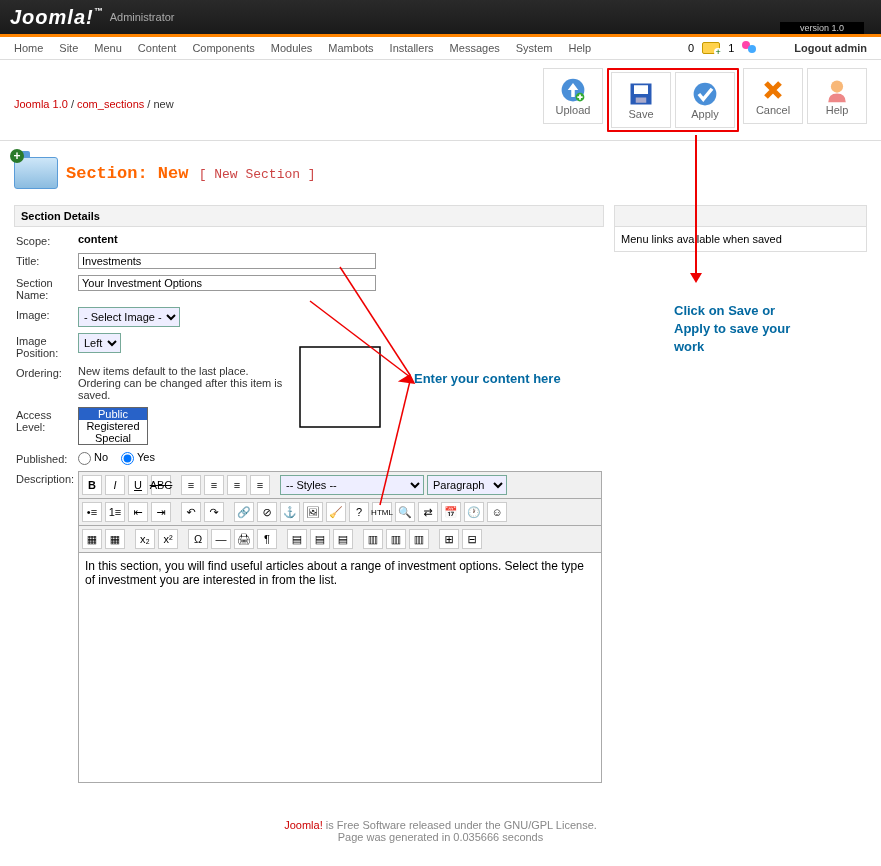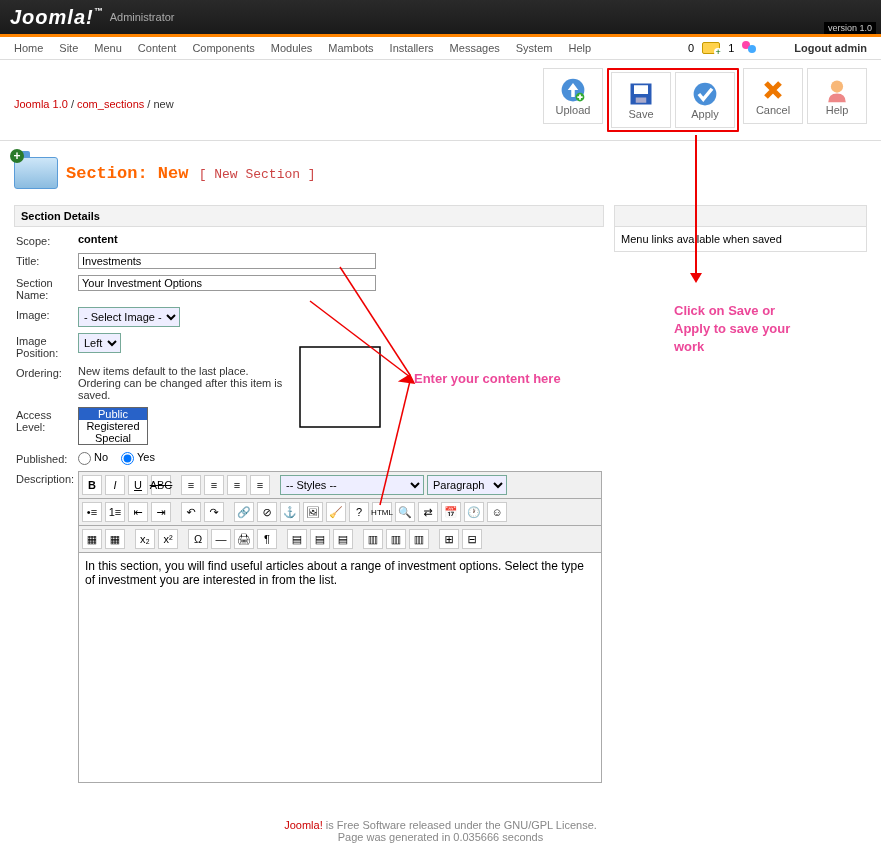--- a/index.html
+++ b/index.html
@@ -1,20 +1,20 @@
 <!DOCTYPE html>
 <html><head>
 <meta charset="utf-8">
 <style>
 * { box-sizing: border-box; margin: 0; padding: 0; }
 body { font-family: Arial, Helvetica, sans-serif; font-size: 11px; background: #fff; width: 881px; }
 .header-bar { background: linear-gradient(#2a2a2a, #1a1a1a); height: 34px; display: flex; align-items: center; padding: 0 10px; position: relative; }
 .logo { color: #fff; font-size: 20px; font-style: italic; font-weight: bold; letter-spacing: 1px; }
 .logo-sub { color: #aaa; font-size: 11px; margin-left: 6px; font-style: normal; font-weight: normal; }
-.version-tag { position: absolute; right: 5px; bottom: 0; background: #000; color: #ccc; font-size: 9px; padding: 1px 4px; }
+.version-tag { position: absolute; right: 17px; bottom: 0; background: #000; color: #ccc; font-size: 9px; padding: 1px 20px; }
 .orange-line { height: 3px; background: #ff8400; }
 .menu-bar { display: flex; align-items: center; padding: 4px 14px; border-bottom: 1px solid #ddd; font-size: 11px; }
 .menu-bar .menu-item { color: #555; margin-right: 16px; cursor: pointer; }
 .menu-right { margin-left: auto; display: flex; align-items: center; gap: 8px; font-size: 11px; }
 .icon-mail { width: 18px; height: 12px; background: #ffd24d; border: 1px solid #c69a00; display: inline-block; border-radius: 2px; position: relative; }
 .icon-mail::after { content: '+'; position: absolute; font-size: 9px; color: #060; right: -3px; bottom: -3px; background: #fff; border-radius: 50%; width: 8px; height: 8px; line-height: 8px; text-align: center; }
 .icon-users { width: 16px; height: 14px; display: inline-block; position: relative; }
 .icon-users::before { content: ''; position: absolute; width: 8px; height: 8px; background: #f4a; border-radius: 50%; left: 0; top: 0; }
 .icon-users::after { content: ''; position: absolute; width: 8px; height: 8px; background: #4af; border-radius: 50%; left: 6px; top: 4px; }
 .logout { font-weight: bold; color: #333; cursor: pointer; }
@@ -49,21 +49,21 @@
 .access-list .sel { background: #2862c8; color: #fff; }
 .radio-row label { margin-right: 10px; }
 .radio-row input[type=radio] { vertical-align: middle; }
 .editor-toolbar { border: 1px solid #aaa; background: #f0f0f0; padding: 3px; display: flex; flex-wrap: wrap; gap: 3px; align-items: center; }
 .ed-btn { width: 20px; height: 20px; border: 1px solid #ccc; background: #fff; display: inline-flex; align-items: center; justify-content: center; font-size: 11px; cursor: pointer; }
 .ed-sep { width: 4px; }
 .ed-select { font-size: 11px; height: 20px; }
 .editor-area { width: 100%; height: 230px; border: 1px solid #aaa; border-top: none; padding: 6px; font-size: 12px; font-family: Arial; resize: none; }
 .side-note { font-size: 11px; padding: 6px; }
 .annotation-line1 { position: absolute; stroke: #e00; stroke-width: 1.5; pointer-events: none; }
-.anno-text { position: absolute; color: #ec4899; font-weight: bold; font-size: 13px; pointer-events: none; }
+.anno-text { position: absolute; color: #0369a1; font-weight: bold; font-size: 13px; pointer-events: none; }
 .footer { text-align: center; font-size: 11px; color: #888; padding: 8px; }
 .footer .j { color: #c00; }
 </style>
 </head>
 <body>
 
 <div class="header-bar">
   <span class="logo"><span>Joomla!</span><span style="font-size:9px;vertical-align:top">™</span></span>
   <span class="logo-sub">Administrator</span>
   <span class="version-tag">version 1.0</span>

